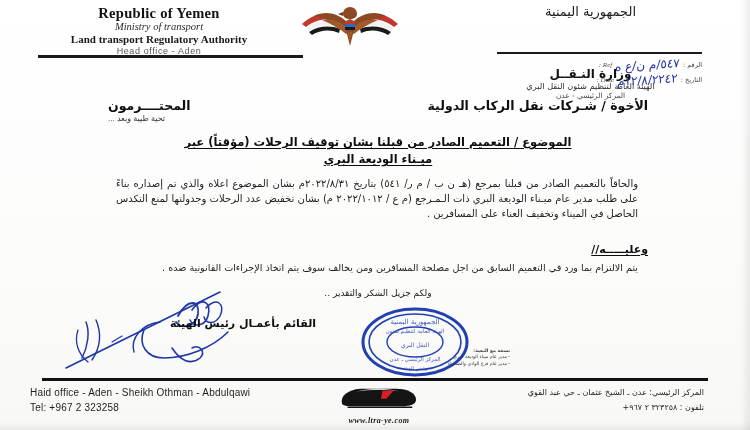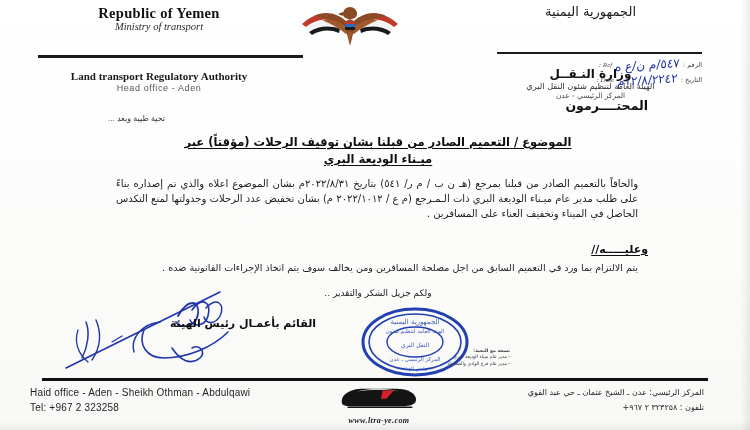--- a/index.html
+++ b/index.html
@@ -70,21 +70,20 @@
     font-size: 10.5px;
     line-height: 12px;
     color: #2a2a2a;
   }
   .hdr-en .l3 {
     font-family: "Liberation Serif", serif;
     font-weight: bold;
     font-size: 11px;
     line-height: 13px;
     color: #1a1a1a;
-    margin-top: 37px;
   }
   .hdr-en .l4 {
     font-family: "Liberation Sans", sans-serif;
     font-size: 9px;
     line-height: 11px;
     color: #555;
     letter-spacing: 0.6px;
   }
 
   .hdr-ar {
@@ -448,20 +447,21 @@
       <span class="ref-en">Ref :</span>
     </div>
     <div class="refrow">
       <span class="ref-ar">التاريخ :</span>
       <span class="ref-hand">١٢/٨/٢٢٤٢م</span>
       <span class="ref-en">Date :</span>
     </div>
   </div>
 
   <div class="addressee">
+    <span>الأخوة  /  شـركات نقل الركاب الدولية</span>
     <span>المحتــــرمون</span>
   </div>
 
   <div class="greeting">تحية طيبة وبعد ...</div>
 
   <div class="subject">
     <span class="sub-label">الموضوع  /</span>
     <span>التعميم الصادر من قبلنا بشان توقيف الرحلات (مؤقتاً) عبر</span>
     <div>ميـناء الوديعة البري</div>
   </div>

